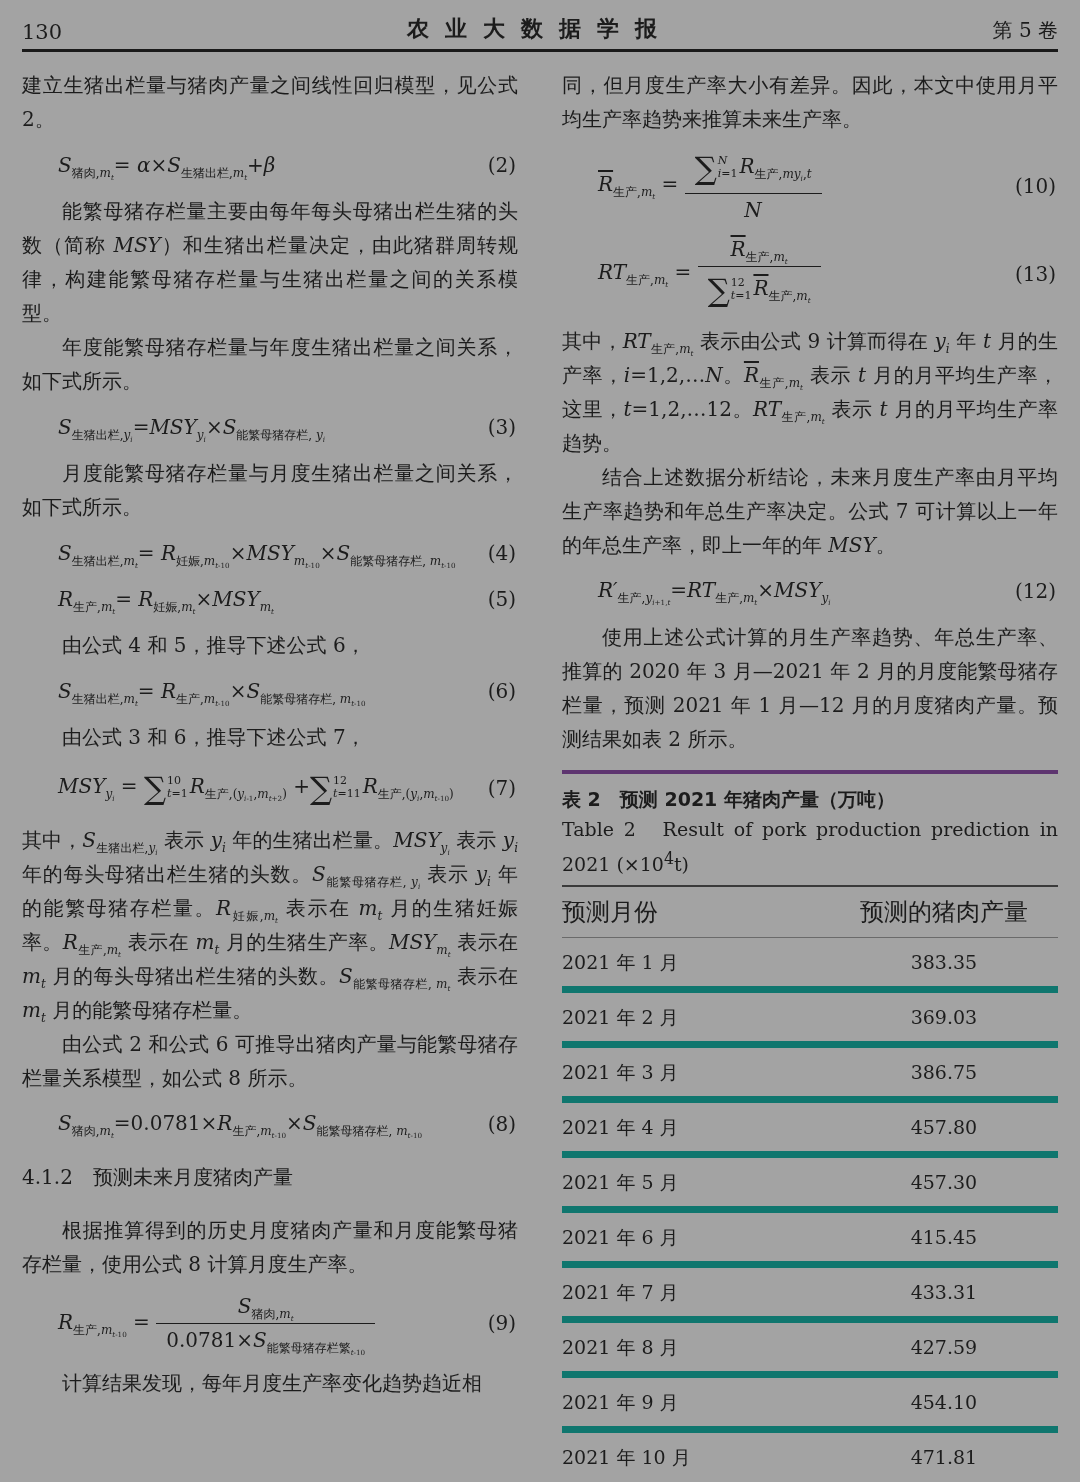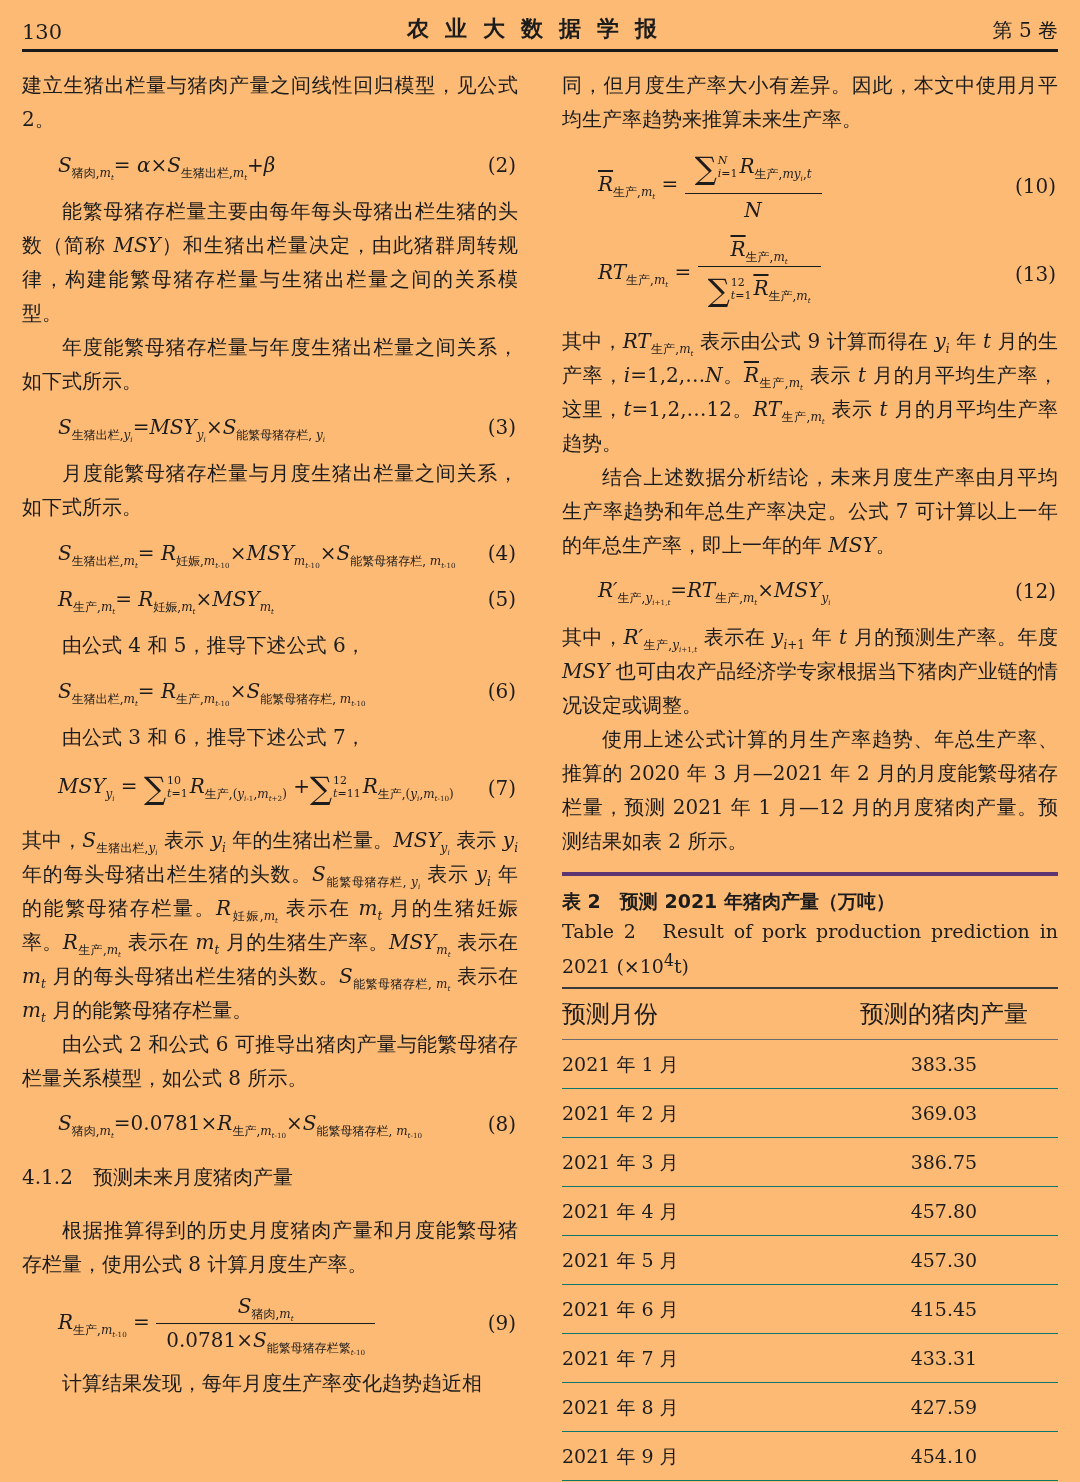--- a/index.html
+++ b/index.html
@@ -1,20 +1,20 @@
 <!DOCTYPE html>
 <html><head>
 <meta charset="utf-8">
 <style>
   html,body{margin:0;padding:0;background:#ffffff;}
   .page{
     width:1080px;height:1482px;box-sizing:border-box;
     padding:10px 22px 0 22px;overflow:hidden;
     font-family:"DejaVu Serif","Liberation Serif",serif;
-    color:#1c1c1c;background:#fdba74;
+    color:#1c1c1c;background:#a3a3a3;
   }
   
   .page-header{display:flex;align-items:flex-end;height:34px;font-size:20px;}
   .page-num{width:160px;font-size:21px;}
   .journal-title{flex:1;text-align:center;font-family:"DejaVu Sans","Liberation Sans",sans-serif;
     font-weight:600;font-size:22px;letter-spacing:16px;}
   .volume{width:160px;text-align:right;font-size:20px;}
   .header-rule{height:3px;background:#1a1a1a;margin-top:5px;}
   
   .columns{display:flex;gap:44px;margin-top:16px;}
@@ -40,21 +40,21 @@
   .tablewrap{margin:14px 0 0 0;}
   .bar{height:4px;}
   .cap-zh{font-family:"DejaVu Sans","Liberation Sans",sans-serif;font-weight:700;
     font-size:19px;line-height:30px;margin-top:10px;}
   .cap-en{font-size:19px;line-height:30px;margin-bottom:6px;}
   table{width:100%;border-collapse:collapse;font-size:19px;}
   thead th{font-family:"DejaVu Sans","Liberation Sans",sans-serif;font-weight:400;
     font-size:24px;padding:8px 0;border-top:2px solid #3a3a3a;border-bottom:1.5px solid #6a6a6a;}
   thead th:first-child{text-align:left;}
   thead th:last-child{text-align:center;width:46%;}
-  tbody td{padding:7px 0;border-bottom:1px solid #0f766e;}
+  tbody td{padding:7px 0;border-bottom:7px solid #0f766e;}
   tbody td:first-child{text-align:left;}
   tbody td:last-child{text-align:center;}
   tbody tr:last-child td{border-bottom:none;}
 </style>
 </head>
 <body>
 
 <div class="page">
 
   <header class="page-header">
@@ -160,21 +160,20 @@
       </div>
 
       <p class="p">其中，<i>RT</i><sub>生产,<i>m</i><sub><i>t</i></sub></sub> 表示由公式 9 计算而得在 <i>y<sub>i</sub></i> 年 <i>t</i> 月的生产率，<i>i</i>=1,2,…<i>N</i>。<span class="ol"><i>R</i></span><sub>生产,<i>m</i><sub><i>t</i></sub></sub> 表示 <i>t</i> 月的月平均生产率，这里，<i>t</i>=1,2,…12。<i>RT</i><sub>生产,<i>m</i><sub><i>t</i></sub></sub> 表示 <i>t</i> 月的月平均生产率趋势。</p>
       <p class="p ind">结合上述数据分析结论，未来月度生产率由月平均生产率趋势和年总生产率决定。公式 7 可计算以上一年的年总生产率，即上一年的年 <i>MSY</i>。</p>
 
       <div class="eq">
         <span class="ebody"><i>R′</i><sub>生产,<i>y</i><sub><i>i</i>+1,<i>t</i></sub></sub>=<i>RT</i><sub>生产,<i>m</i><sub><i>t</i></sub></sub>×<i>MSY</i><sub><i>y</i><sub><i>i</i></sub></sub></span>
         <span class="eno">(12)</span>
       </div>
 
-      <p class="p">其中，<i>R′</i><sub>生产,<i>y</i><sub><i>i</i>+1,<i>t</i></sub></sub> 表示在 <i>y</i><sub><i>i</i>+1</sub> 年 <i>t</i> 月的预测生产率。年度 <i>MSY</i> 也可由农产品经济学专家根据当下猪肉产业链的情况设定或调整。</p>
       <p class="p ind">使用上述公式计算的月生产率趋势、年总生产率、推算的 2020 年 3 月—2021 年 2 月的月度能繁母猪存栏量，预测 2021 年 1 月—12 月的月度猪肉产量。预测结果如表 2 所示。</p>
 
       <figure class="tablewrap" style="margin-inline:0;">
         <div class="bar" style="background: rgb(94, 53, 112);"></div>
         <div class="cap-zh">表 2　预测 2021 年猪肉产量（万吨）</div>
         <div class="cap-en">Table 2　Result of pork production prediction in 2021 (×10<sup>4</sup>t)</div>
         <table>
           <thead>
             <tr>
               <th>预测月份</th>

